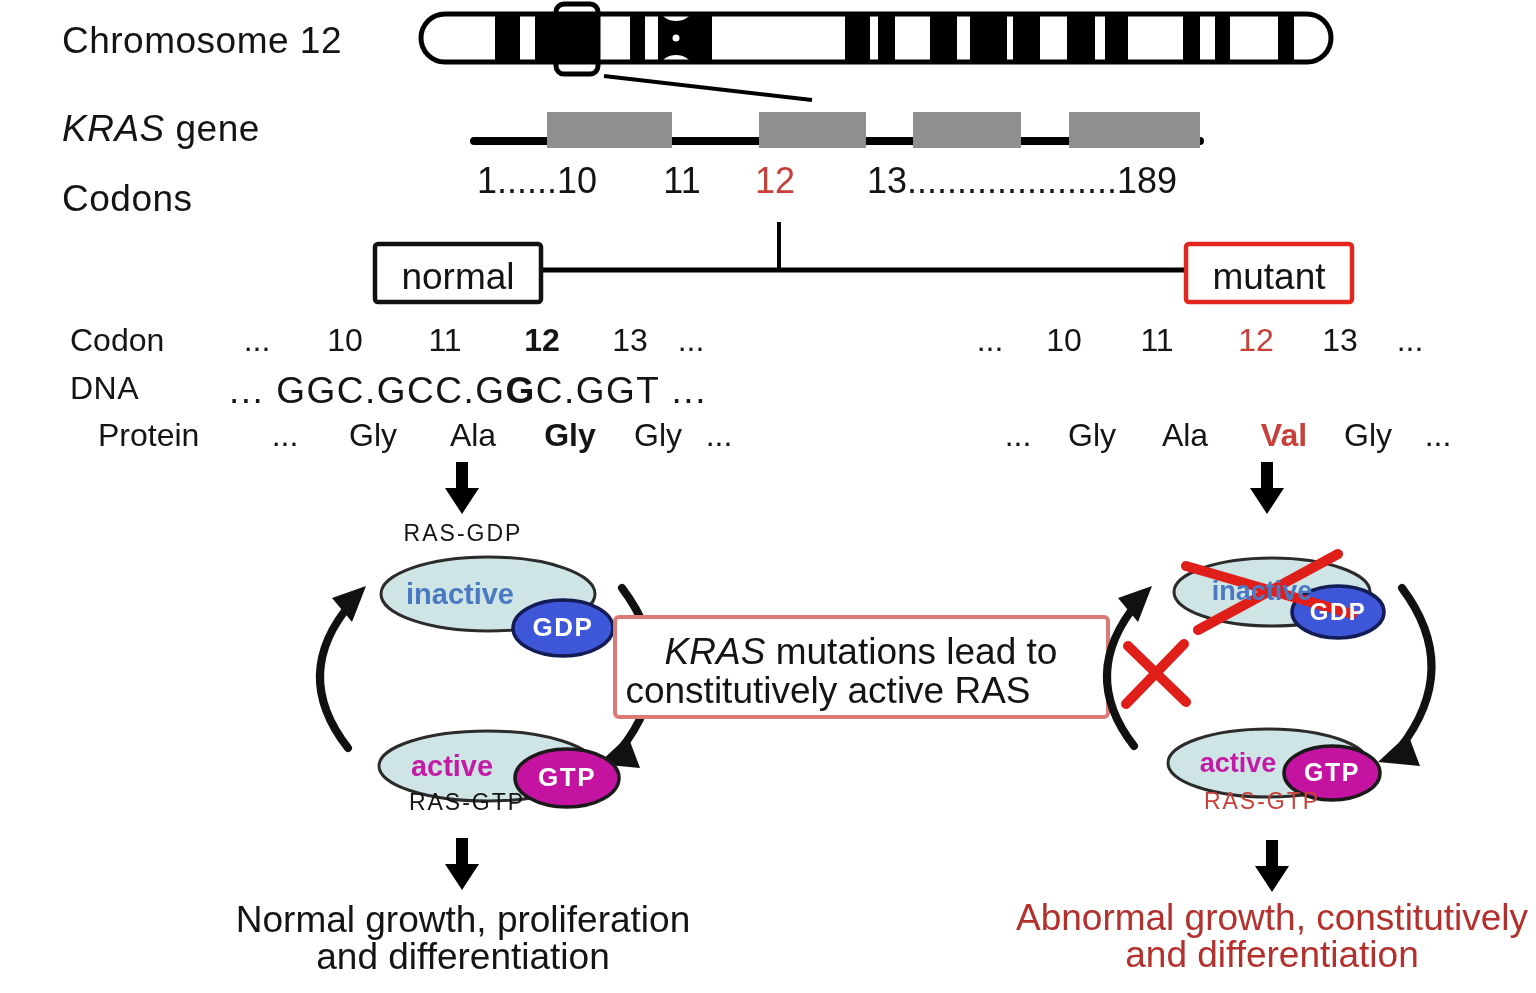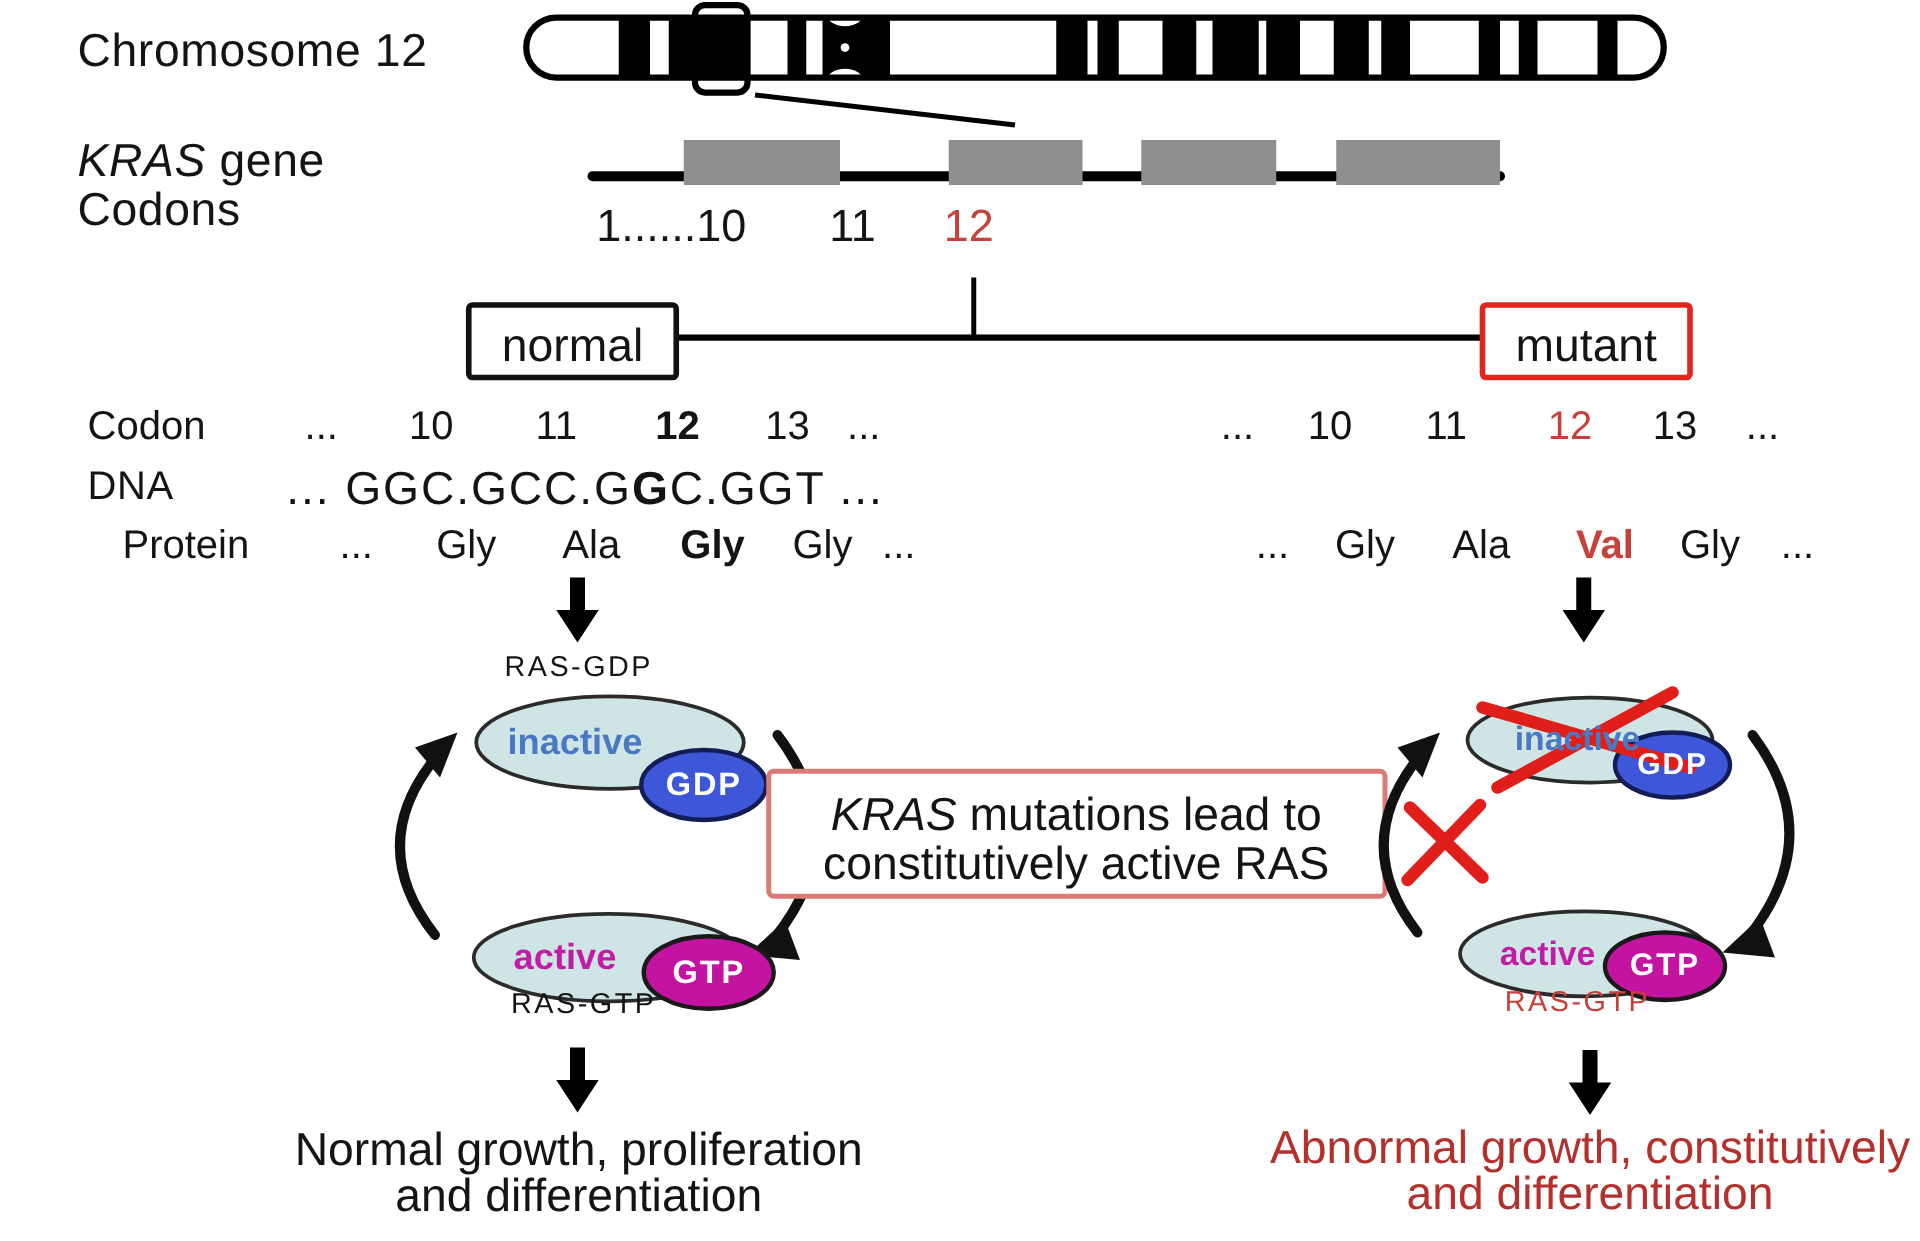--- a/index.html
+++ b/index.html
@@ -129,25 +129,26 @@
       </g>
     </g>
   </svg>
 
   <div class="t s37" style="left:62px;top:22px">Chromosome 12</div>
 
   <div class="t s37" style="left:62px;top:110px">
     <span class="it">KRAS</span><span> gene</span>
   </div>
 
-  <div class="t s37" style="left:62px;top:149px">Codons</div>
+  <div class="t s37" style="left:62px;top:180px">Codons</div>
 
   <div class="t s36 c" style="left:537px;top:163px">1......10</div>
   <div class="t s36 c" style="left:682px;top:163px">11</div>
   <div class="t s36 c red" style="left:775px;top:163px">12</div>
+  <div class="t s36 c" style="left:1022px;top:163px">13.....................189</div>
 
   <div class="t s31 c" style="left:458px;top:258px">normal</div>
   <div class="t s31 c" style="left:1269px;top:258px">mutant</div>
 
   <div class="t s32 rowCodon" style="left:70px">Codon</div>
   <div class="t s32 rowDna" style="left:70px;letter-spacing:.5px">DNA</div>
   <div class="t s32 rowProt" style="left:70px">Protein</div>
 
   <span class="t s32 c rowCodon lx0">...</span>
   <span class="t s32 c rowCodon lx1">10</span>
@@ -185,21 +186,21 @@
   <div class="t s30 c" style="left:463px;top:522px">RAS-GDP</div>
   <div class="t s29 c b blue" style="left:460px;top:580px">inactive</div>
   <div class="t s26 c b white ls1" style="left:563px;top:614px">GDP</div>
   <div class="t s29 c b mag" style="left:452px;top:752px">active</div>
   <div class="t s26 c b white ls1" style="left:567px;top:764px">GTP</div>
   <div class="t s30 c" style="left:467px;top:791px">RAS-GTP</div>
 
   <div class="t s31 c" style="left:861px;top:633px">
     <span class="it">KRAS</span><span> mutations lead to</span>
   </div>
-  <div class="t s31 c" style="left:861px;top:672px">constitutively active RAS</div>
+  <div class="t s31 c" style="left:828px;top:672px">constitutively active RAS</div>
 
   <div class="t s27 c b blue" style="left:1262px;top:578px">inactive</div>
   <div class="t s24 c b white ls1" style="left:1338px;top:600px">GDP</div>
   <div class="t s27 c b mag" style="left:1238px;top:750px">active</div>
   <div class="t s25 c b white ls1" style="left:1332px;top:760px">GTP</div>
   <div class="t s30 c red" style="left:1262px;top:790px">RAS-GTP</div>
 
   <div class="t s31 c" style="left:463px;top:901px">Normal growth, proliferation</div>
   <div class="t s31 c" style="left:463px;top:938px">and differentiation</div>
   <div class="t s31 c darkred" style="left:1272px;top:899px">Abnormal growth, constitutively</div>

